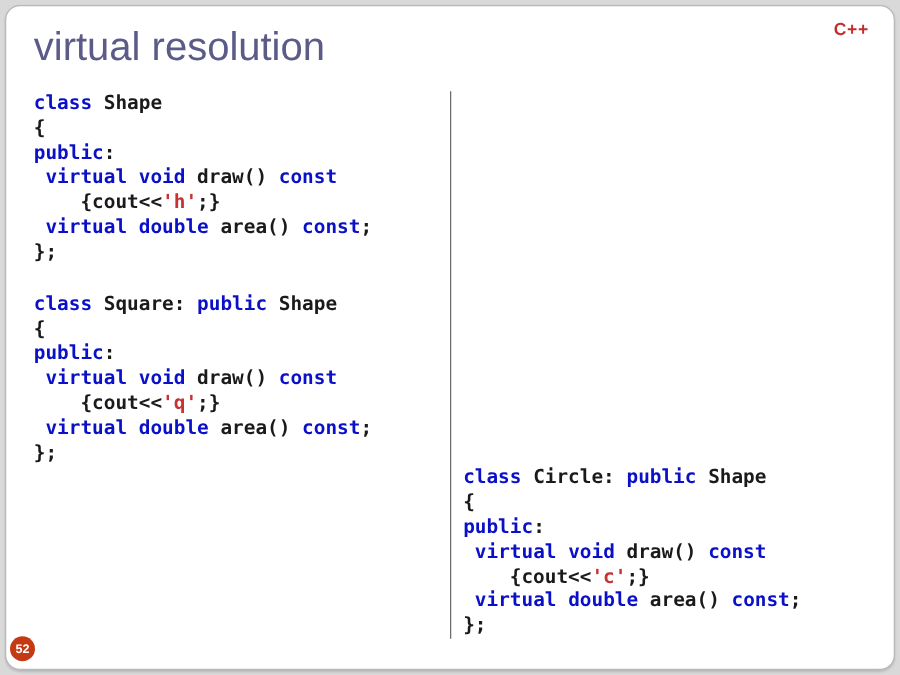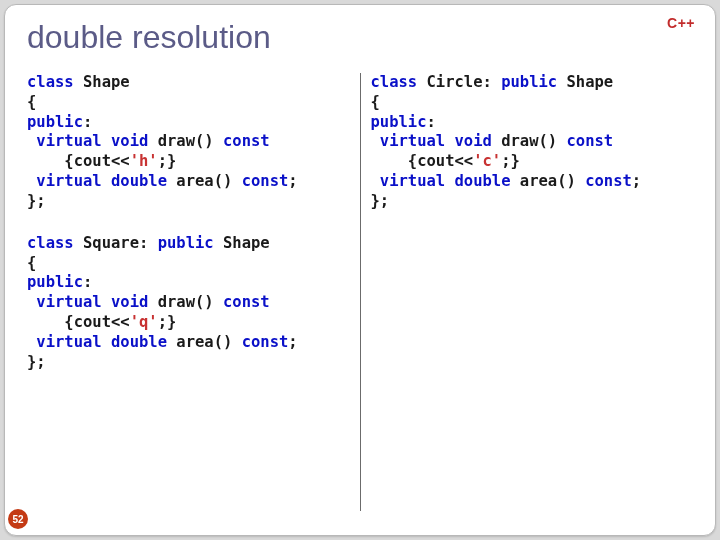--- a/index.html
+++ b/index.html
@@ -45,20 +45,21 @@
     display: flex;
     flex-direction: column;
     gap: 22px;
   }
   .col.left {
     border-right: 1px solid #6b6b6b;
   }
   .col.right {
     padding-left: 10px;
     padding-right: 0;
+    justify-content: flex-end;
   }
   pre.code {
     font-family: "Lucida Console", Consolas, monospace;
     font-size: 15.5px;
     line-height: 1.28;
     font-weight: 700;
     color: #1a1a1a;
     white-space: pre;
   }
   pre.code .kw { color: #0a10c8; }
@@ -76,21 +77,21 @@
     align-items: center;
     justify-content: center;
     font-family: Arial, sans-serif;
   }
 </style>
 </head>
 <body>
 
 <div class="slide">
   <div class="badge">C++</div>
-  <h1 class="title">double resolution</h1>
+  <h1 class="title">virtual resolution</h1>
 
   <div class="cols">
     <div class="col left">
       <pre class="code"><span class="kw">class</span><span> Shape</span>
 <span>{</span>
 <span class="kw">public</span><span>:</span>
 <span> </span><span class="kw">virtual</span><span> </span><span class="kw">void</span><span> draw() </span><span class="kw">const</span>
 <span>    {cout&lt;&lt;</span><span class="ch">'h'</span><span>;}</span>
 <span> </span><span class="kw">virtual</span><span> </span><span class="kw">double</span><span> area() </span><span class="kw">const</span><span>;</span>
 <span>};</span></pre>

